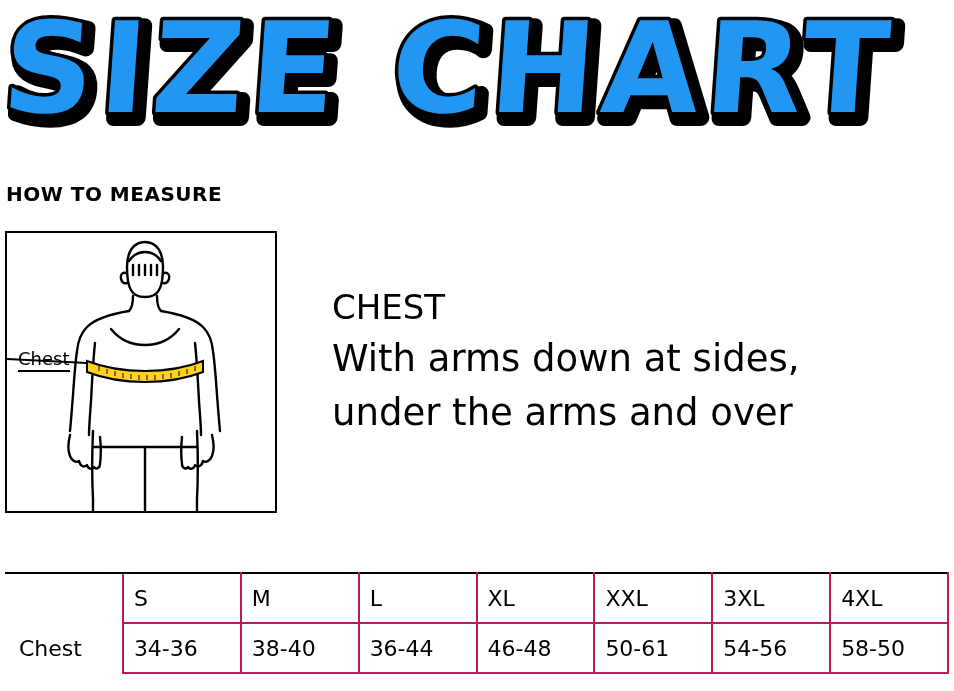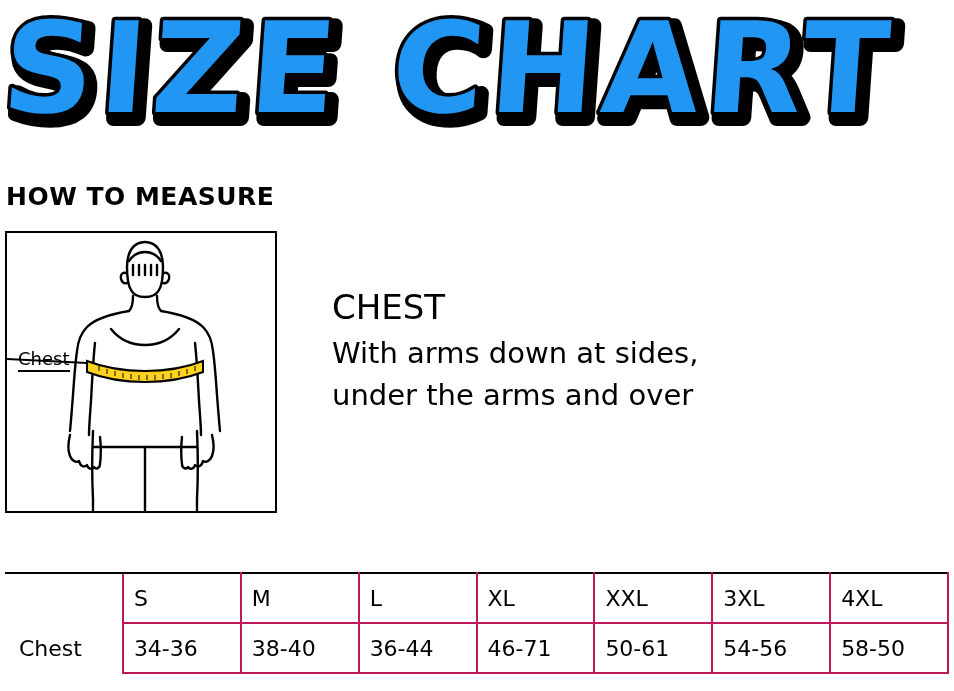--- a/index.html
+++ b/index.html
@@ -27,21 +27,21 @@
   .title-svg {
     display: block;
   }
 
   
   .how-to-measure {
     position: absolute;
     left: 6px;
     top: 182px;
     font-family: "DejaVu Sans", sans-serif;
-    font-size: 25px;
+    font-size: 20px;
     font-weight: bold;
     letter-spacing: 0.5px;
     color: #000000;
     white-space: nowrap;
   }
 
   
   .figure-box {
     position: absolute;
     left: 5px;
@@ -75,21 +75,21 @@
   }
   .desc-title {
     font-family: "DejaVu Sans", sans-serif;
     font-size: 34px;
     line-height: 1.05;
     color: #000000;
     margin-bottom: 6px;
   }
   .desc-body {
     font-family: "DejaVu Sans", sans-serif;
-    font-size: 29px;
+    font-size: 37px;
     line-height: 1.47;
     color: #000000;
   }
   .desc-body div { white-space: nowrap; }
 
   
   .size-table {
     position: absolute;
     left: 5px;
     top: 572px;
@@ -190,19 +190,19 @@
     <td>XL</td>
     <td>XXL</td>
     <td>3XL</td>
     <td>4XL</td>
   </tr>
   <tr>
     <td class="rowhead">Chest</td>
     <td>34-36</td>
     <td>38-40</td>
     <td>36-44</td>
-    <td>46-71</td>
+    <td>46-48</td>
     <td>50-61</td>
     <td>54-56</td>
     <td>58-50</td>
   </tr>
 </tbody>
   </table>
 
 </body></html>

